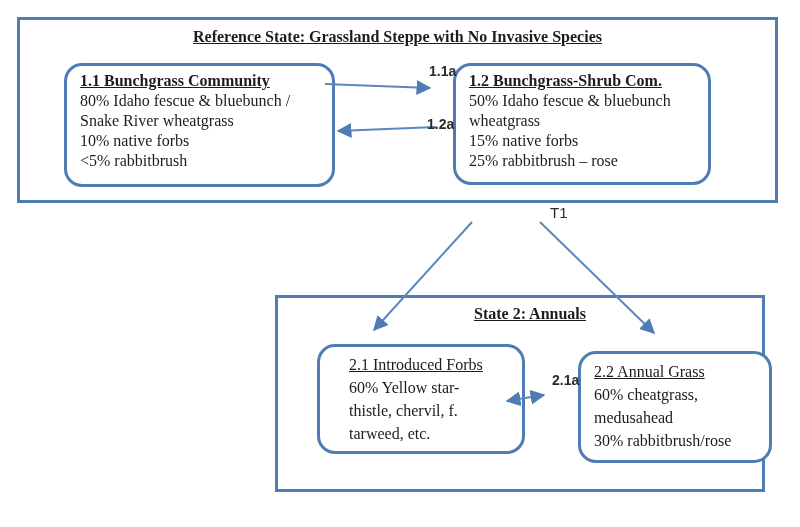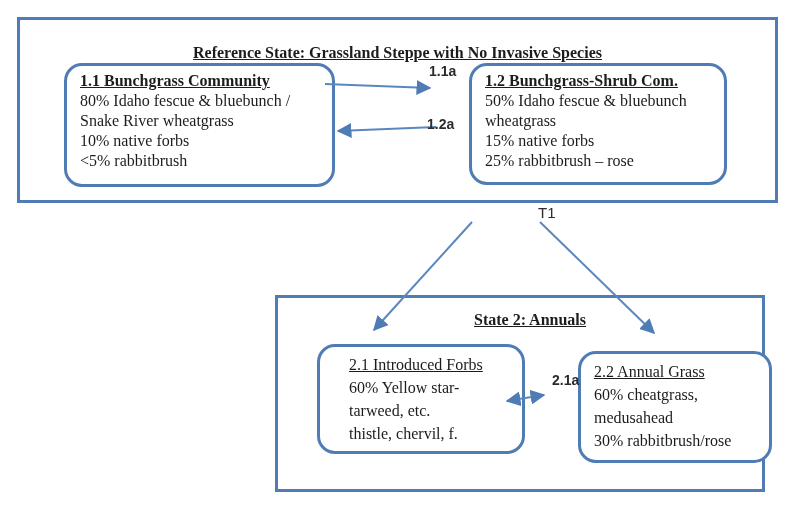--- a/index.html
+++ b/index.html
@@ -60,52 +60,52 @@
     pointer-events: none;
   }
   svg.arrows line { stroke: var(--arrow, #5b87bd); stroke-width: 2; }
 </style>
 </head>
 <body>
 
 <div class="canvas" style="--blue: #4f7cb5; --arrow: #5b87bd; --text: #1c1c1c;">
 
   <div class="state-box" style="left:17px; top:17px; width:761px; height:186px;">
-    <div class="state-title" style="top:24px;">Reference State: Grassland Steppe with No Invasive Species</div>
+    <div class="state-title" style="top:8px;">Reference State: Grassland Steppe with No Invasive Species</div>
 
     <div class="round-box s1" style="left:23px; top:43px; width:271px; height:124px;">
       <div class="rb-inner">
         <div class="rb-title bold">1.1 Bunchgrass Community</div>
         <div class="rb-line">80% Idaho fescue &amp; bluebunch /</div>
         <div class="rb-line">Snake River wheatgrass</div>
         <div class="rb-line">10% native forbs</div>
         <div class="rb-line">&lt;5% rabbitbrush</div>
       </div>
     </div>
 
-    <div class="round-box s1" style="left:428px; top:43px; width:258px; height:122px;">
+    <div class="round-box s1" style="left:412px; top:43px; width:258px; height:122px;">
       <div class="rb-inner">
         <div class="rb-title bold">1.2 Bunchgrass-Shrub Com.</div>
         <div class="rb-line">50% Idaho fescue &amp; bluebunch</div>
         <div class="rb-line">wheatgrass</div>
         <div class="rb-line">15% native forbs</div>
         <div class="rb-line">25% rabbitbrush – rose</div>
       </div>
     </div>
   </div>
 
   <div class="state-box" style="left:275px; top:295px; width:490px; height:197px;">
-    <div class="state-title" style="top:13px;margin-left:20px;">State 2: Annuals</div>
+    <div class="state-title" style="top:7px;margin-left:20px;">State 2: Annuals</div>
 
     <div class="round-box s2" style="left:18px; top:46px; width:208px; height:110px;padding-left:16px;">
       <div class="rb-inner">
         <div class="rb-title">2.1 Introduced Forbs</div>
         <div class="rb-line">60% Yellow star-</div>
+        <div class="rb-line">thistle, chervil, f.</div>
         <div class="rb-line">tarweed, etc.</div>
-        <div class="rb-line">thistle, chervil, f.</div>
       </div>
     </div>
 
     <div class="round-box s2" style="left:279px; top:53px; width:194px; height:112px;">
       <div class="rb-inner">
         <div class="rb-title">2.2 Annual Grass</div>
         <div class="rb-line">60% cheatgrass,</div>
         <div class="rb-line">medusahead</div>
         <div class="rb-line">30% rabbitbrush/rose</div>
       </div>
@@ -120,16 +120,16 @@
     </defs>
     <line x1="325" y1="84" x2="430" y2="88" marker-end="url(#ah)"></line>
     <line x1="436" y1="127" x2="338" y2="131" marker-end="url(#ah)"></line>
     <line x1="472" y1="222" x2="374" y2="330" marker-end="url(#ah)"></line>
     <line x1="540" y1="222" x2="654" y2="333" marker-end="url(#ah)"></line>
     <line x1="507" y1="401" x2="544" y2="395" marker-start="url(#ah)" marker-end="url(#ah)"></line>
   </svg>
 
   <div class="arrow-label" style="left:385px; top:63px;">1.1a</div>
   <div class="arrow-label" style="left:383px; top:116px;">1.2a</div>
-  <div class="arrow-label plain" style="left:494px; top:204px;">T1</div>
+  <div class="arrow-label plain" style="left:506px; top:204px;">T1</div>
   <div class="arrow-label" style="left:508px; top:372px;">2.1a</div>
 
 </div>
 
 </body></html>

